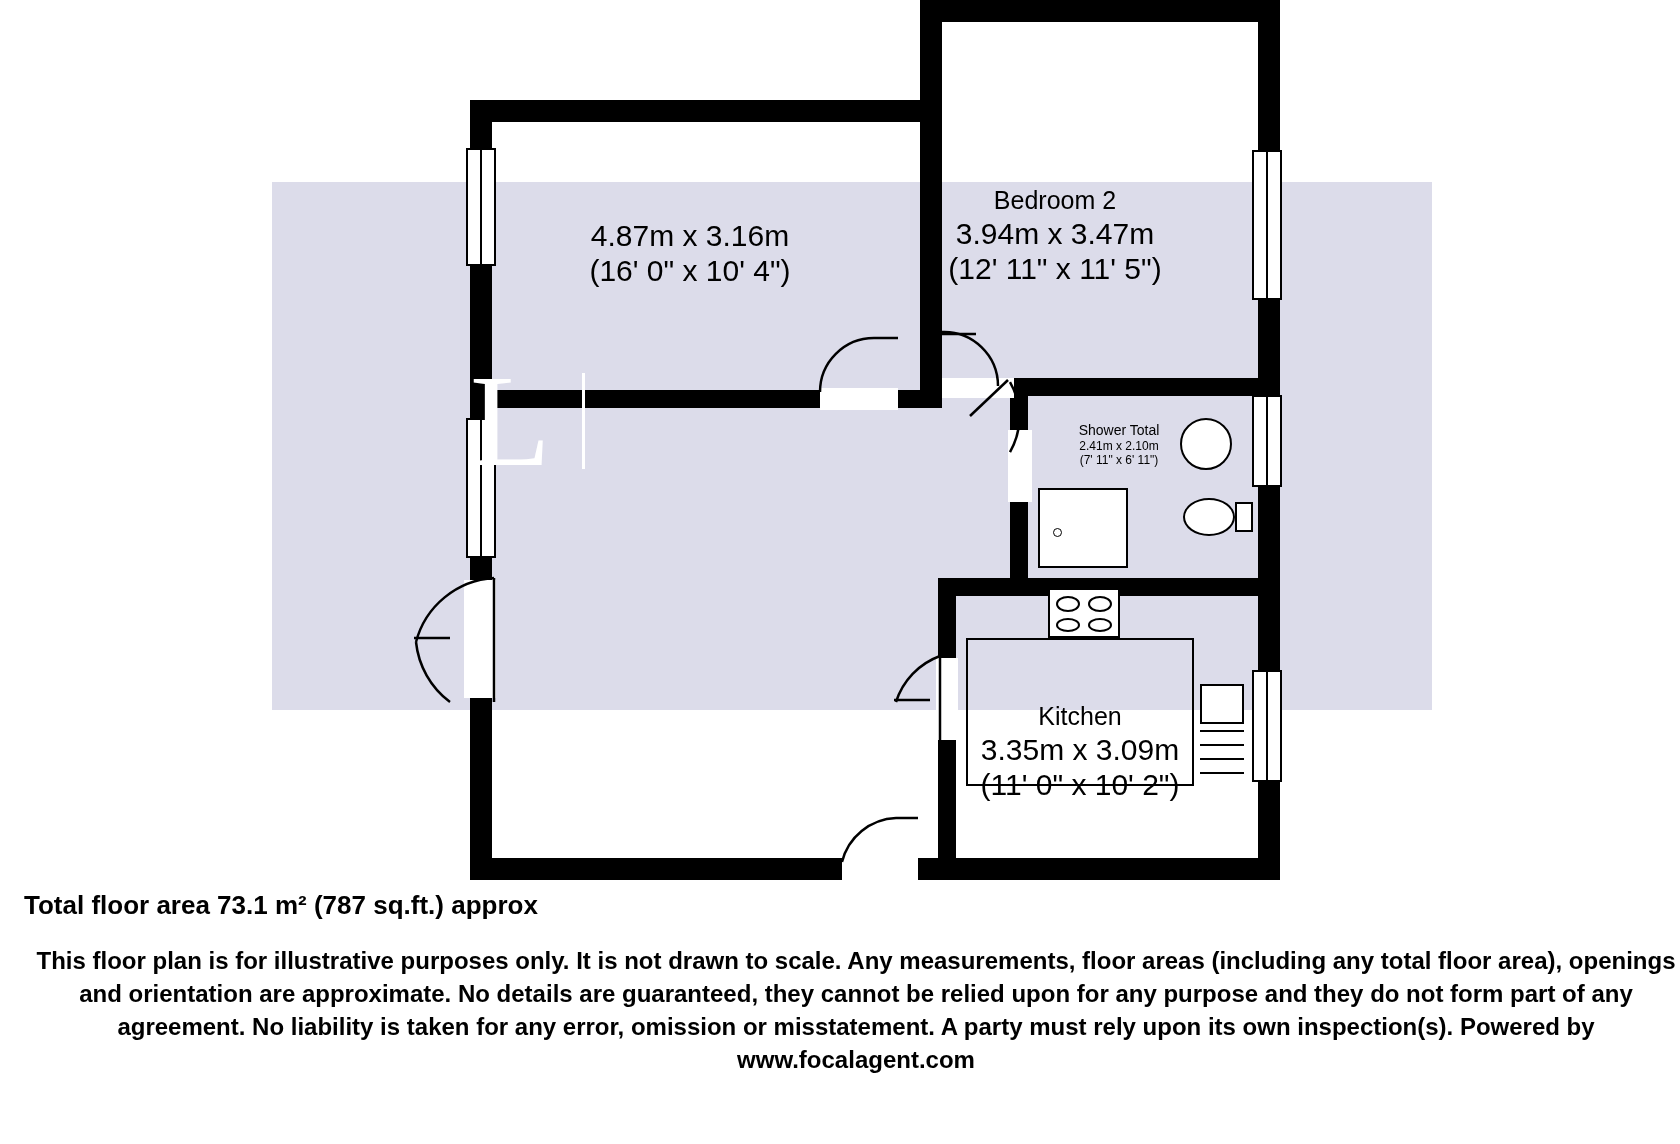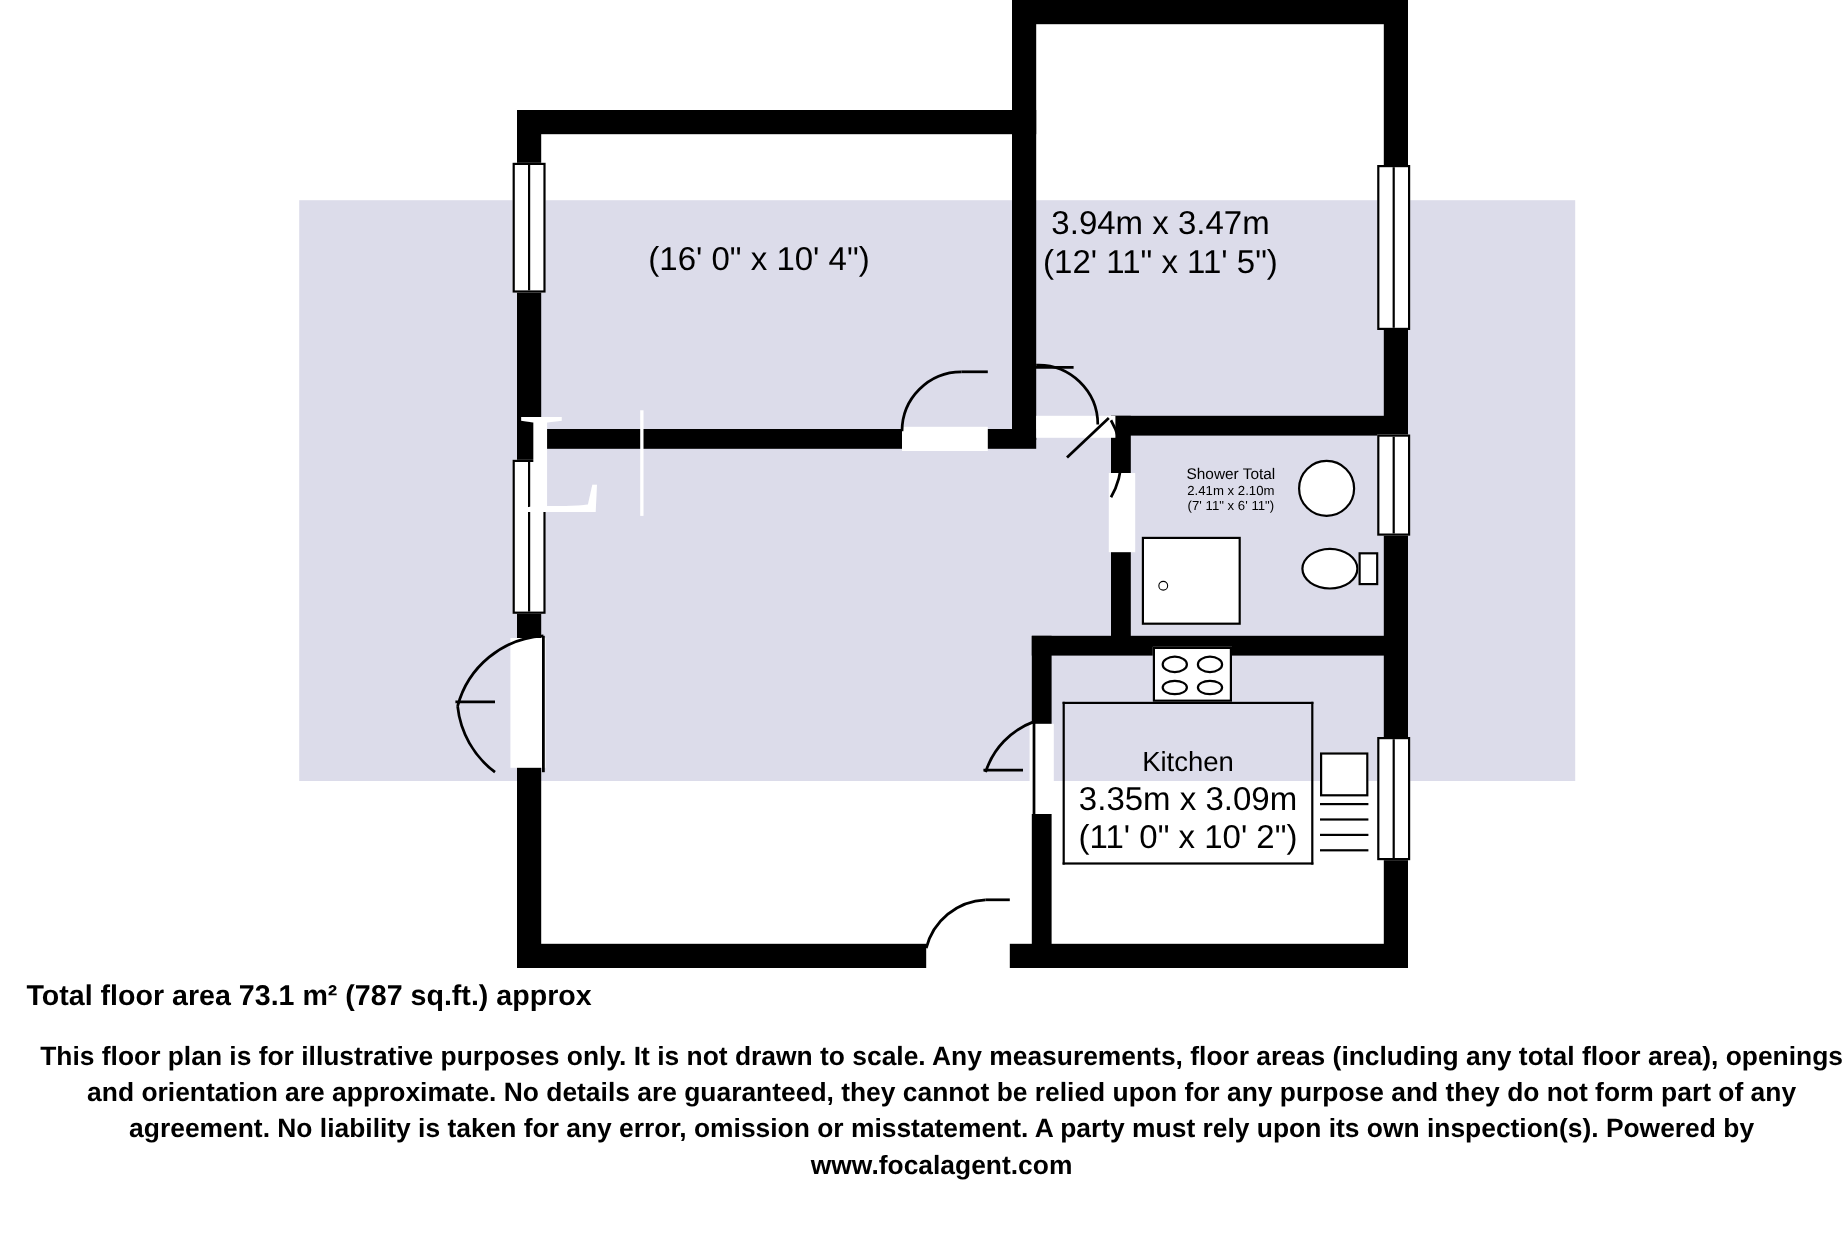--- a/index.html
+++ b/index.html
@@ -293,36 +293,38 @@
   <div class="thin-line" style="left:1200px; top:744px; width:44px; height:2px;"></div>
   <div class="thin-line" style="left:1200px; top:758px; width:44px; height:2px;"></div>
   <div class="thin-line" style="left:1200px; top:772px; width:44px; height:2px;"></div>
 
   <div class="watermark">
     <div class="wm-l">L</div>
     <div class="wm-bar"></div>
   </div>
 
   <div class="label" style="left:500px; top:218px; width:380px;">
+    <div class="dim">4.87m x 3.16m</div>
     <div class="dim">(16' 0" x 10' 4")</div>
   </div>
 
   <div class="label" style="left:905px; top:186px; width:300px;">
+    <div class="name">Bedroom 2</div>
     <div class="dim">3.94m x 3.47m</div>
     <div class="dim">(12' 11" x 11' 5")</div>
   </div>
 
   <div class="label small" style="left:1028px; top:422px; width:182px;">
     <div class="name">Shower Total</div>
     <div class="dim">2.41m x 2.10m</div>
     <div class="dim">(7' 11" x 6' 11")</div>
   </div>
 
 
-  <div class="label" style="left:930px; top:679px; width:300px;">
+  <div class="label" style="left:930px; top:702px; width:300px;">
     <div class="name">Kitchen</div>
     <div class="dim">3.35m x 3.09m</div>
     <div class="dim">(11' 0" x 10' 2")</div>
   </div>
 
 </div>
 
 <div class="footer">
   <div class="total">Total floor area 73.1 m² (787 sq.ft.) approx</div>
   <div class="disclaimer">This floor plan is for illustrative purposes only. It is not drawn to scale. Any measurements, floor areas (including any total floor area), openings and orientation are approximate. No details are guaranteed, they cannot be relied upon for any purpose and they do not form part of any agreement. No liability is taken for any error, omission or misstatement. A party must rely upon its own inspection(s). Powered by www.focalagent.com</div>

